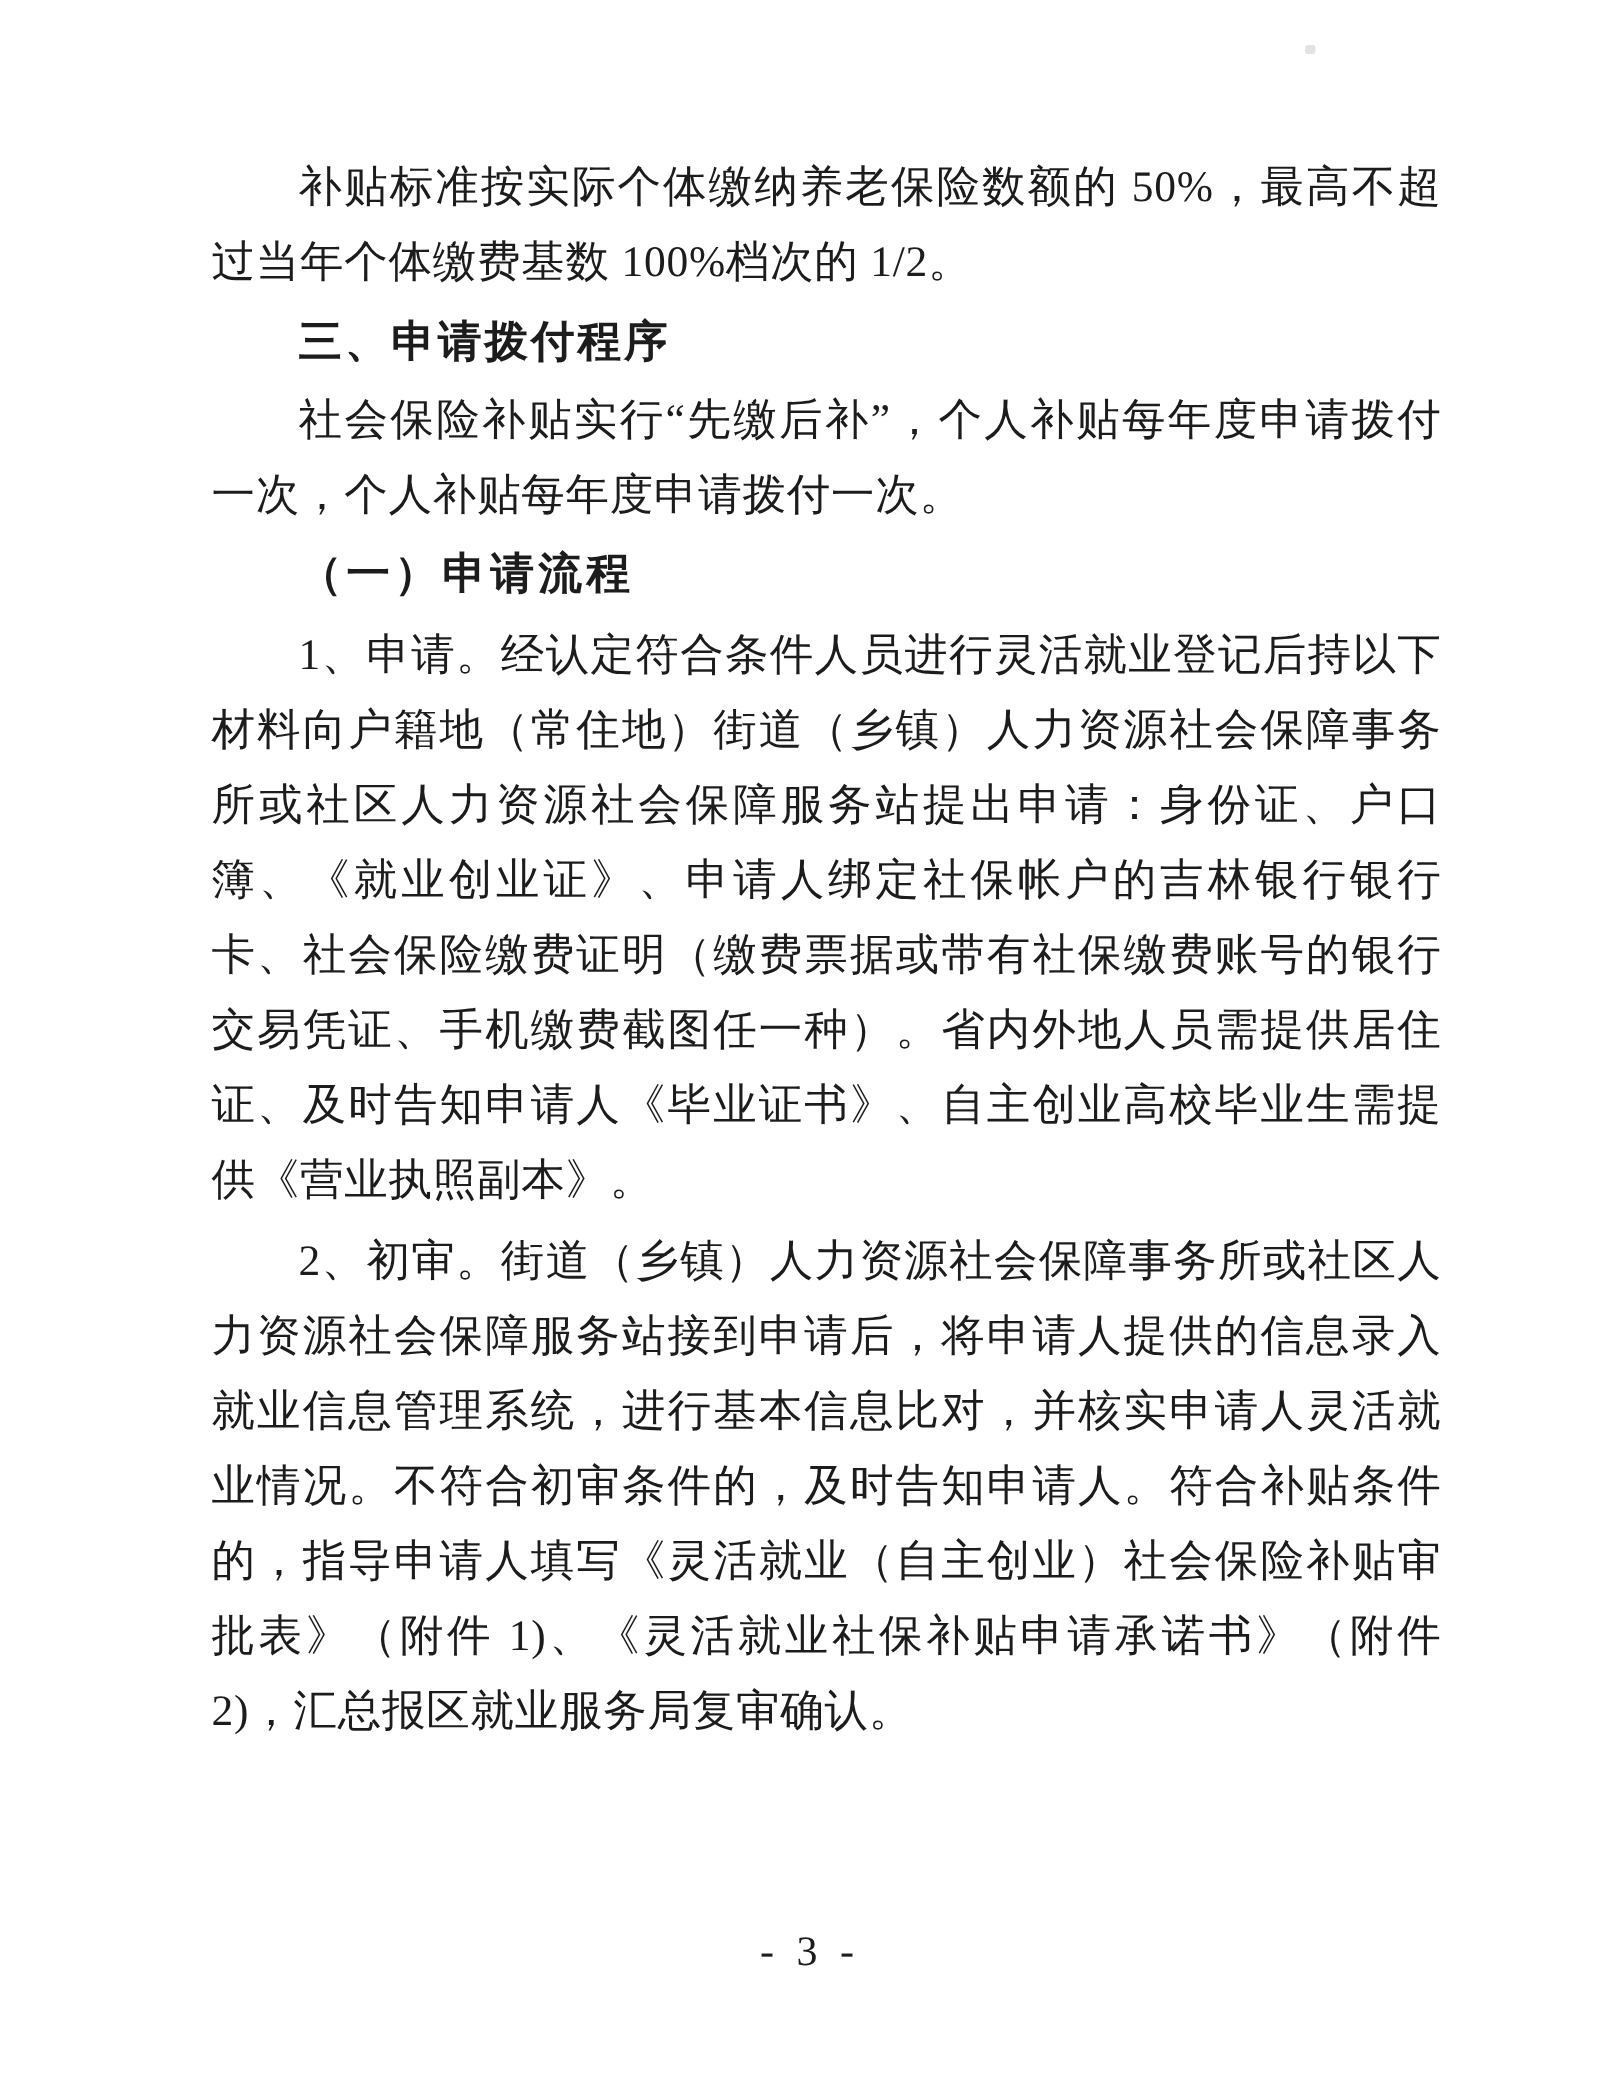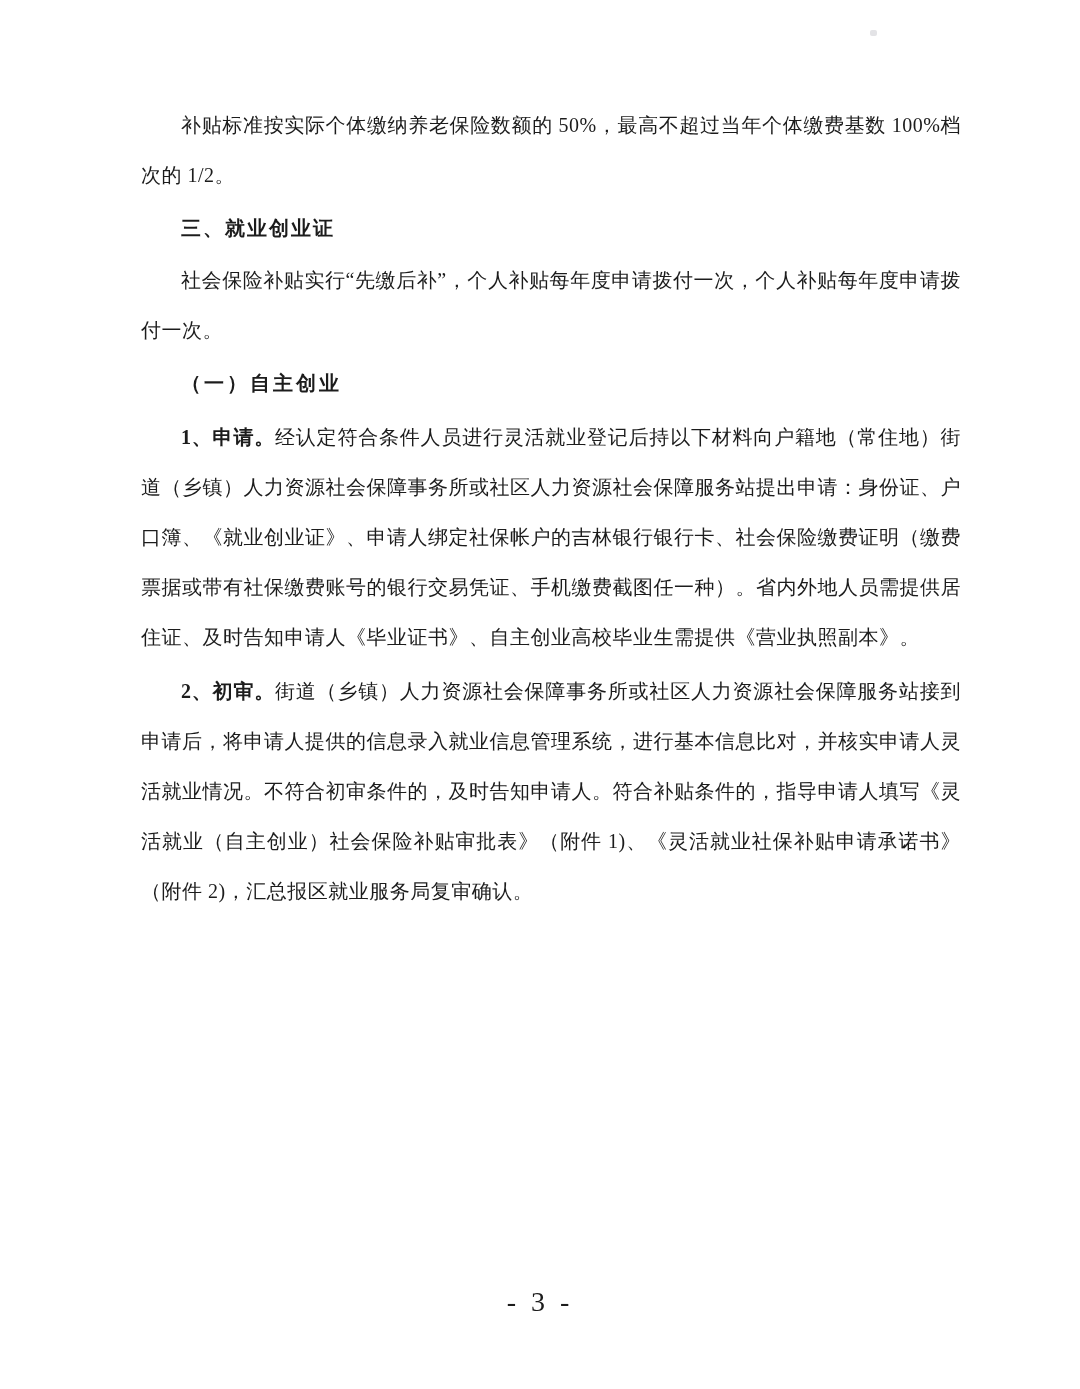--- a/index.html
+++ b/index.html
@@ -14,21 +14,21 @@
     background: #ffffff;
     overflow: hidden;
     font-family: "Liberation Serif", "DejaVu Serif", serif;
     color: #1c1c1c;
   }
   .content {
     position: absolute;
     left: 141px;
     top: 100px;
     width: 820px;
-    font-size: 20px;
+    font-size: 29px;
     line-height: 50px;
     text-align: justify;
     text-justify: inter-ideograph;
     letter-spacing: 0.5px;
   }
   .content p {
     margin: 0;
     text-indent: 2em;
   }
   .h-section {
@@ -41,21 +41,21 @@
   .h-sub {
     font-weight: 700;
     letter-spacing: 3px;
     margin-top: 3px !important;
     margin-bottom: 2px !important;
   }
   .p-step {
     margin-top: 4px !important;
   }
   .step-label {
-    font-weight: 700;
+    font-weight: 400;
   }
   .footer {
     position: absolute;
     left: 0;
     top: 1286px;
     width: 1080px;
     text-align: center;
     font-size: 28px;
     letter-spacing: 4px;
     color: #1c1c1c;
@@ -72,25 +72,25 @@
 </style>
 </head>
 <body>
 
 <div class="page">
   <div class="scan-speck"></div>
 
   <div class="content">
     <p>补贴标准按实际个体缴纳养老保险数额的 50%，最高不超过当年个体缴费基数 100%档次的 1/2。</p>
 
-    <p class="h-section">三、就业创业证</p>
+    <p class="h-section">三、申请拨付程序</p>
 
     <p>社会保险补贴实行“先缴后补”，个人补贴每年度申请拨付一次，个人补贴每年度申请拨付一次。</p>
 
-    <p class="h-sub">（一）自主创业</p>
+    <p class="h-sub">（一）申请流程</p>
 
 
 
     <p class="p-step"><span class="step-label">1、申请。</span><span>经认定符合条件人员进行灵活就业登记后持以下材料向户籍地（常住地）街道（乡镇）人力资源社会保障事务所或社区人力资源社会保障服务站提出申请：身份证、户口簿、《就业创业证》、申请人绑定社保帐户的吉林银行银行卡、社会保险缴费证明（缴费票据或带有社保缴费账号的银行交易凭证、手机缴费截图任一种）。省内外地人员需提供居住证、及时告知申请人《毕业证书》、自主创业高校毕业生需提供《营业执照副本》。</span></p>
 
     <p class="p-step"><span class="step-label">2、初审。</span><span>街道（乡镇）人力资源社会保障事务所或社区人力资源社会保障服务站接到申请后，将申请人提供的信息录入就业信息管理系统，进行基本信息比对，并核实申请人灵活就业情况。不符合初审条件的，及时告知申请人。符合补贴条件的，指导申请人填写《灵活就业（自主创业）社会保险补贴审批表》（附件 1)、《灵活就业社保补贴申请承诺书》（附件 2)，汇总报区就业服务局复审确认。</span></p>
   </div>
 
   <div class="footer">- 3 -</div>
 </div>

